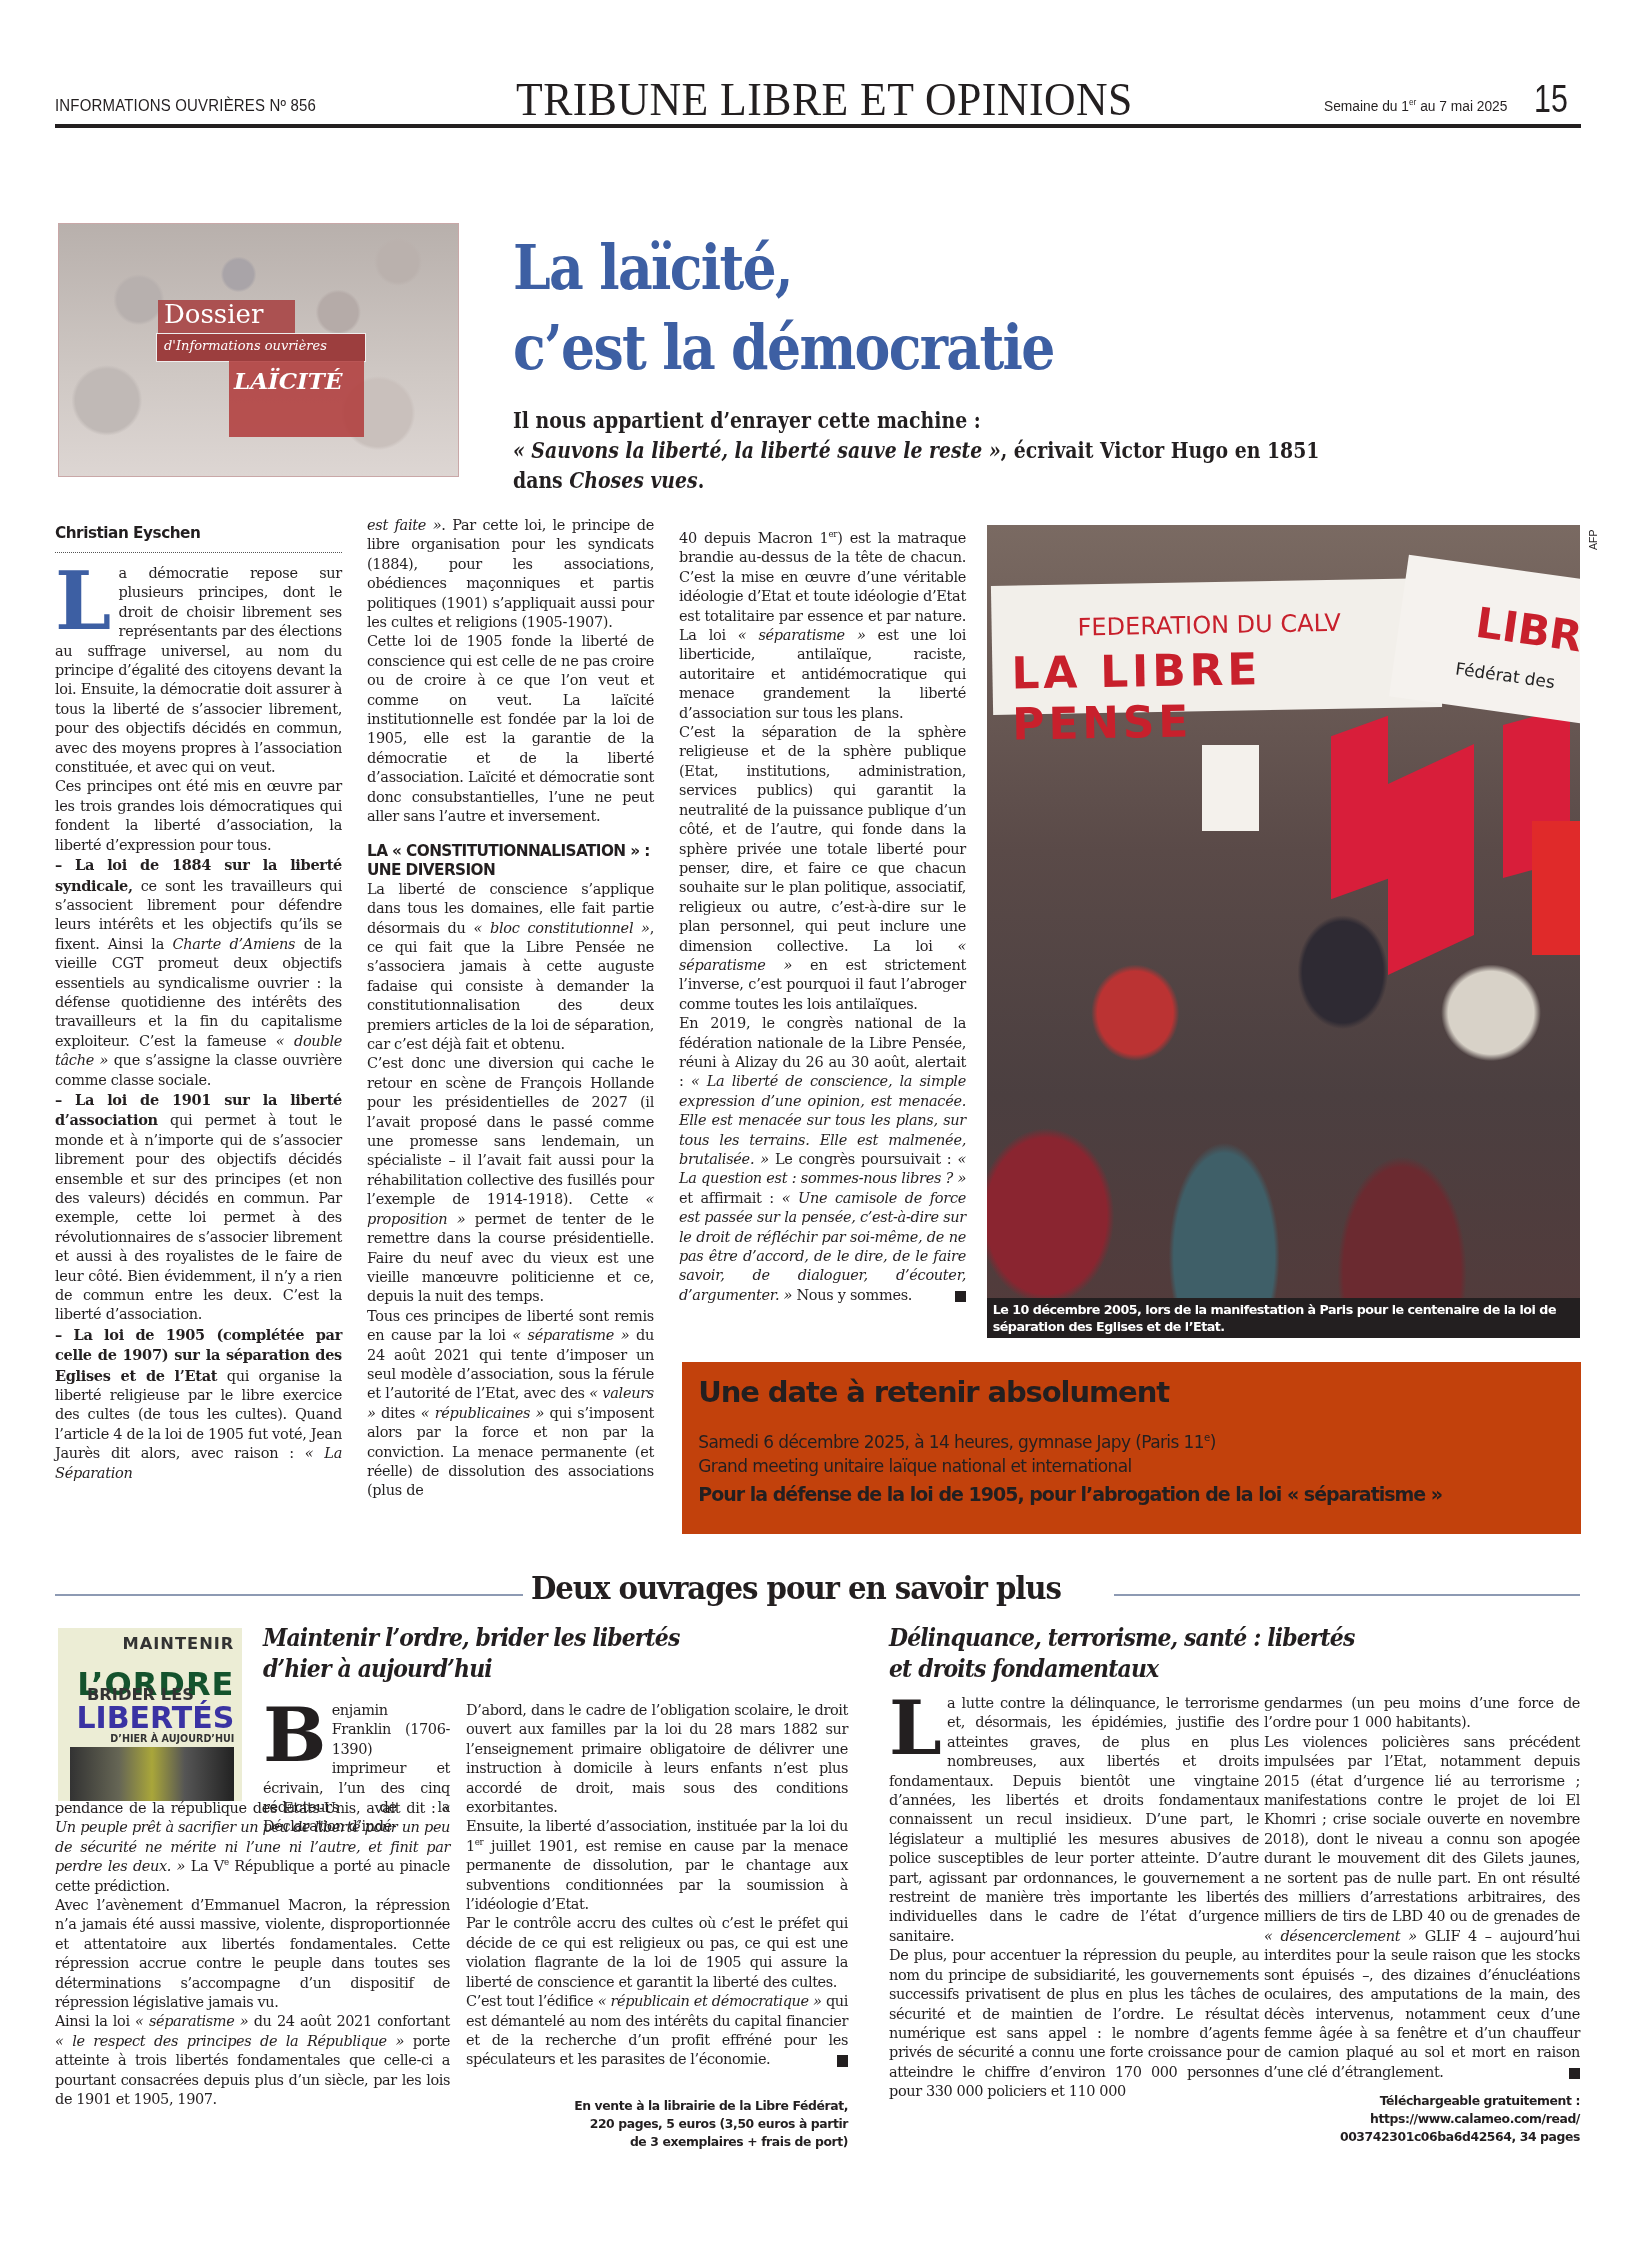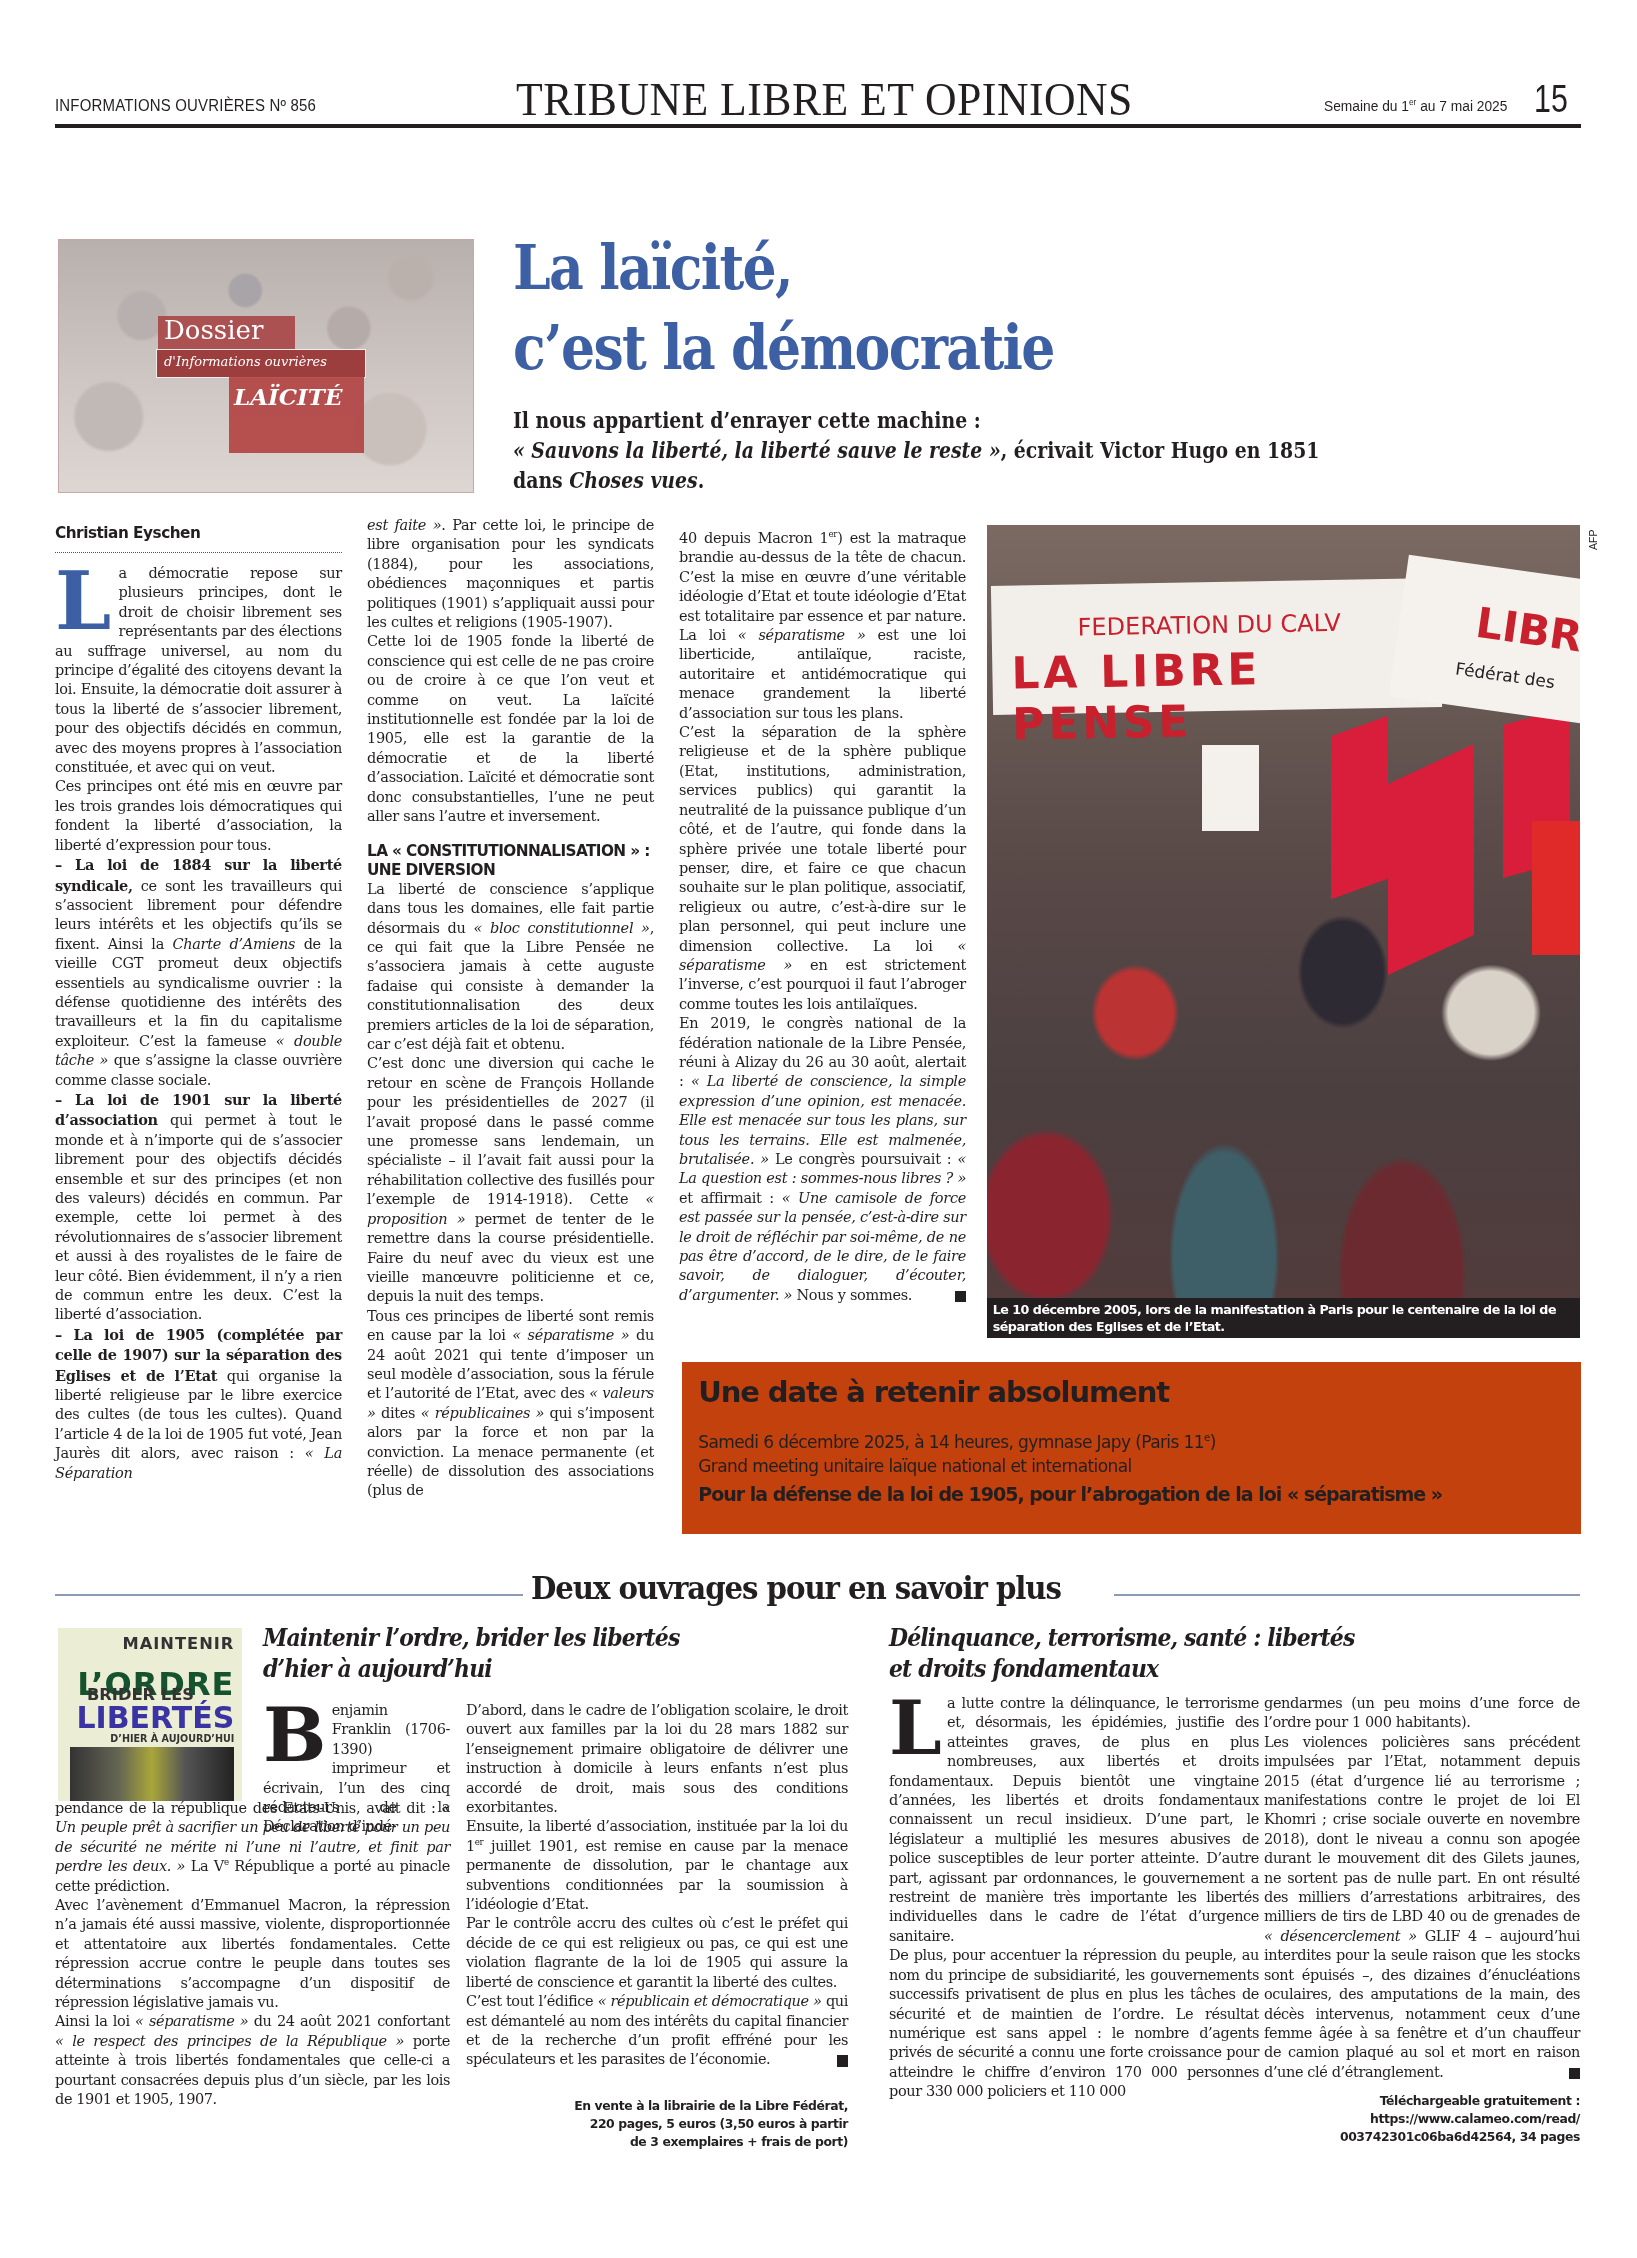--- a/index.html
+++ b/index.html
@@ -6,29 +6,29 @@
   body{width:1637px;height:2259px;position:relative;overflow:hidden;font-family:"DejaVu Serif",serif;color:#231f20;}
   .abs{position:absolute;}
   
   #hdr-left{left:55px;top:96px;font-family:"Liberation Sans",sans-serif;font-size:16.3px;letter-spacing:0.2px;transform:scaleX(0.92);transform-origin:left;}
   #hdr-title{left:516px;top:73px;font-family:"Liberation Serif",serif;font-size:46px;letter-spacing:0.5px;font-weight:normal;transform:scaleX(0.95);transform-origin:left;}
   #hdr-date{left:1324px;top:97px;font-family:"Liberation Sans",sans-serif;font-size:15.3px;transform:scaleX(0.9);transform-origin:left;}
   #hdr-page{left:1534px;top:78px;font-family:"Liberation Sans",sans-serif;font-size:38px;transform:scaleX(0.8);transform-origin:left;}
   #hdr-rule{left:55px;top:124px;width:1526px;height:3.8px;background:#231f20;}
   sup{font-size:0.6em;vertical-align:super;line-height:0;}
   
-  #dossier{left:58px;top:239px;width:399px;height:252px;border:1px solid #c9a7a7;
+  #dossier{left:58px;top:223px;width:399px;height:252px;border:1px solid #c9a7a7;
     background:
       radial-gradient(circle at 20% 30%,#b7b0ae 0 6%,transparent 7%),
       radial-gradient(circle at 45% 20%,#a9a4a8 0 5%,transparent 6%),
       radial-gradient(circle at 70% 35%,#b5aba8 0 6%,transparent 7%),
       radial-gradient(circle at 85% 15%,#bab1ad 0 5%,transparent 6%),
       radial-gradient(circle at 12% 70%,#c0b9b6 0 8%,transparent 9%),
       radial-gradient(circle at 80% 75%,#c9c0bc 0 9%,transparent 10%),
-      linear-gradient(180deg,#b8b0ac 0%,#cfc8c4 60%,#ddd6d3 100%); padding-left: 15px;}
+      linear-gradient(180deg,#b8b0ac 0%,#cfc8c4 60%,#ddd6d3 100%);}
   #dossier .box1{position:absolute;left:99px;top:76px;width:137px;height:32.5px;background:#a84848;opacity:.92;}
   #dossier .t1{position:absolute;left:105px;top:75px;font-family:"DejaVu Serif",serif;color:#fff;font-size:26px;}
   #dossier .box2{position:absolute;left:97px;top:109px;width:208px;height:27px;background:#9c3e3e;border:1px solid #eee;}
   #dossier .t2{position:absolute;left:105px;top:114px;font-family:"DejaVu Serif",serif;font-style:italic;color:#fff;font-size:13px;}
   #dossier .box3{position:absolute;left:170px;top:137px;width:135px;height:76px;background:#b03a3a;opacity:.85;}
   #dossier .t3{position:absolute;left:175px;top:143px;font-family:"DejaVu Serif",serif;font-style:italic;font-weight:bold;color:#fff;font-size:23px;}
   
   #title{left:513px;top:228px;font-family:"DejaVu Serif",serif;font-weight:bold;color:#3d5fa3;font-size:61px;line-height:80px;letter-spacing:-1.9px;transform:scaleX(0.88);transform-origin:left;}
   #subtitle{left:513px;top:405px;font-family:"DejaVu Serif",serif;font-weight:bold;font-size:23px;line-height:30px;transform:scaleX(0.82);transform-origin:left;width:1128px;}
   #subtitle i{font-weight:bold;}

